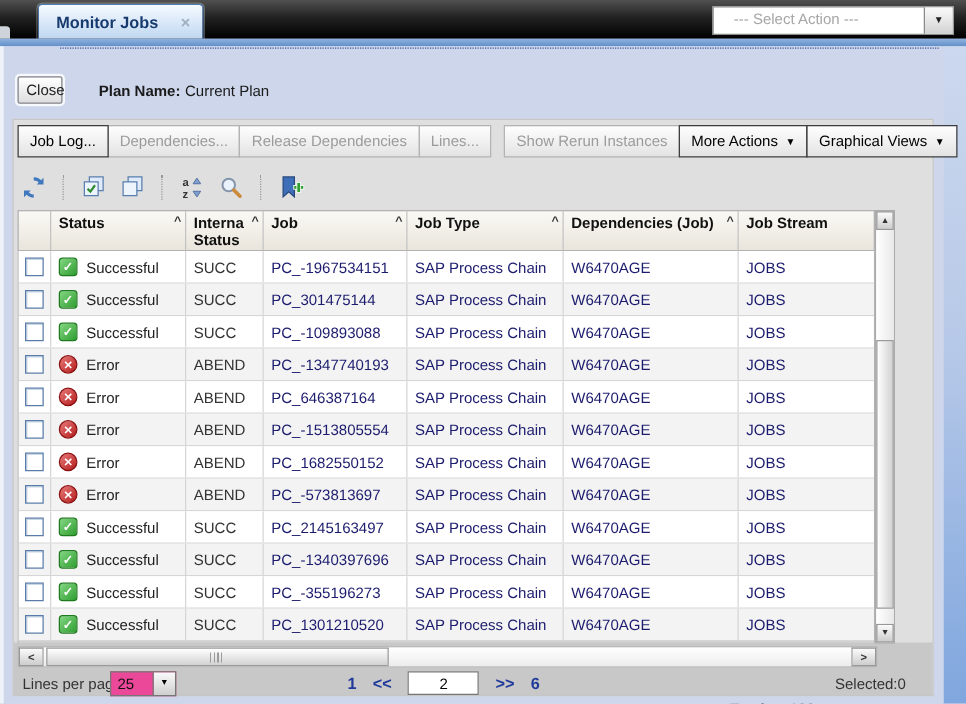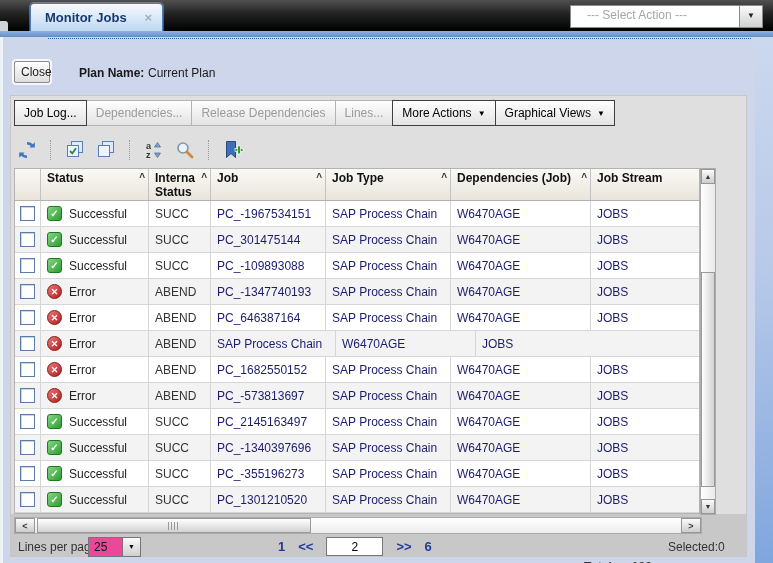--- a/index.html
+++ b/index.html
@@ -138,20 +138,23 @@
         <span>Job Log...</span>
       </button>
       <button class="abtn dis">
         <span>Dependencies...</span>
       </button>
       <button class="abtn dis">
         <span>Release Dependencies</span>
       </button>
       <button class="abtn dis">
         <span>Lines...</span>
+      </button>
+      <button class="abtn dis gap">
+        <span>Show Rerun Instances</span>
       </button>
       <button class="abtn">
         <span>More Actions</span>
         <span class="menu-ar">▼</span>
       </button>
       <button class="abtn">
         <span>Graphical Views</span>
         <span class="menu-ar">▼</span>
       </button>
     </div>
@@ -355,20 +358,23 @@
         <div class="cell c0">
           <span class="cb"></span>
         </div>
         <div class="cell c1">
           <span class="sic err">✕</span>
           <span class="stxt">Error</span>
         </div>
         <div class="cell c2">
           <span>ABEND</span>
         </div>
+        <div class="cell c3">
+          <span class="jlink">PC_-1513805554</span>
+        </div>
         <div class="cell c4">
           <span class="navy">SAP Process Chain</span>
         </div>
         <div class="cell c5">
           <span class="navy">W6470AGE</span>
         </div>
         <div class="cell c6">
           <span class="navy">JOBS</span>
         </div>
       </div>

